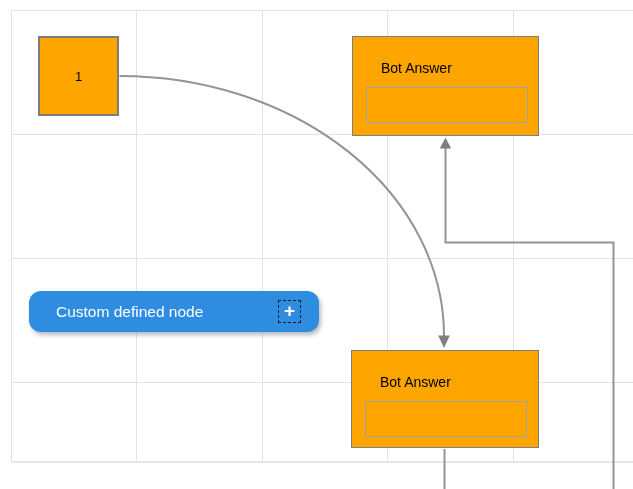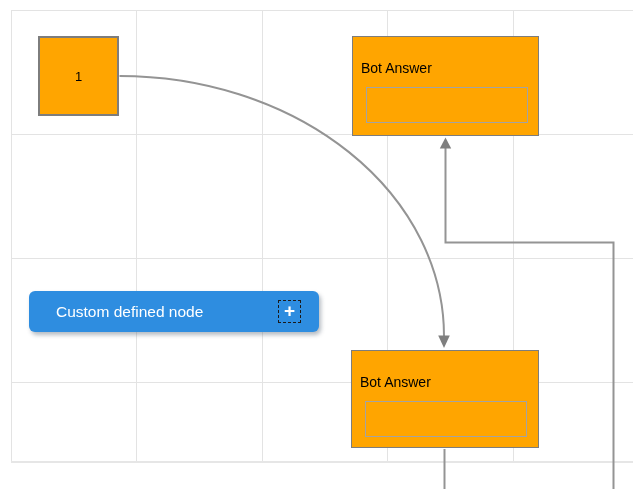--- a/index.html
+++ b/index.html
@@ -46,40 +46,40 @@
     border-width: 2px;
     display: flex; align-items: center; justify-content: center;
     font-size: 13px; color: #000;
   }
 
   .node.bot-top    { left: 352px; top: 36px;  width: 187px; height: 100px; }
   .node.bot-bottom { left: 351px; top: 350px; width: 188px; height: 98px; }
 
   .node-title {
     position: absolute;
-    left: 8px; top: 23px;
+    left: 28px; top: 23px;
     font-size: 14px;
     color: #000;
     white-space: nowrap;
   }
 
   .node-field {
     position: absolute;
     left: 13px; top: 50px;
     width: 162px; height: 36px;
     border: 1px solid #a3a3a3;
     background: transparent;
   }
 
   .palette-bar {
     position: absolute;
     left: 29px; top: 291px;
     width: 290px; height: 41px;
     background: #2E8DE0;
-    border-radius: 6px;
+    border-radius: 12px;
     box-shadow: 2px 3px 4px rgba(90, 105, 120, 0.45);
     display: flex;
     align-items: center;
   }
 
   .palette-label {
     margin-left: 27px;
     color: #ffffff;
     font-size: 15.5px;
     white-space: nowrap;

